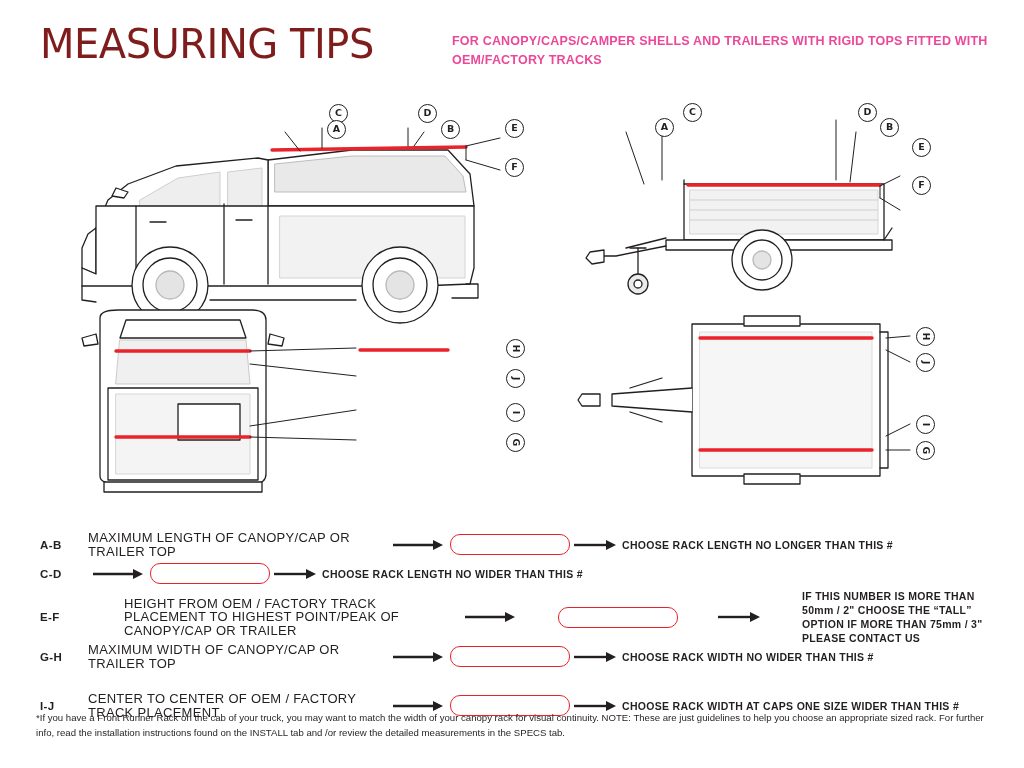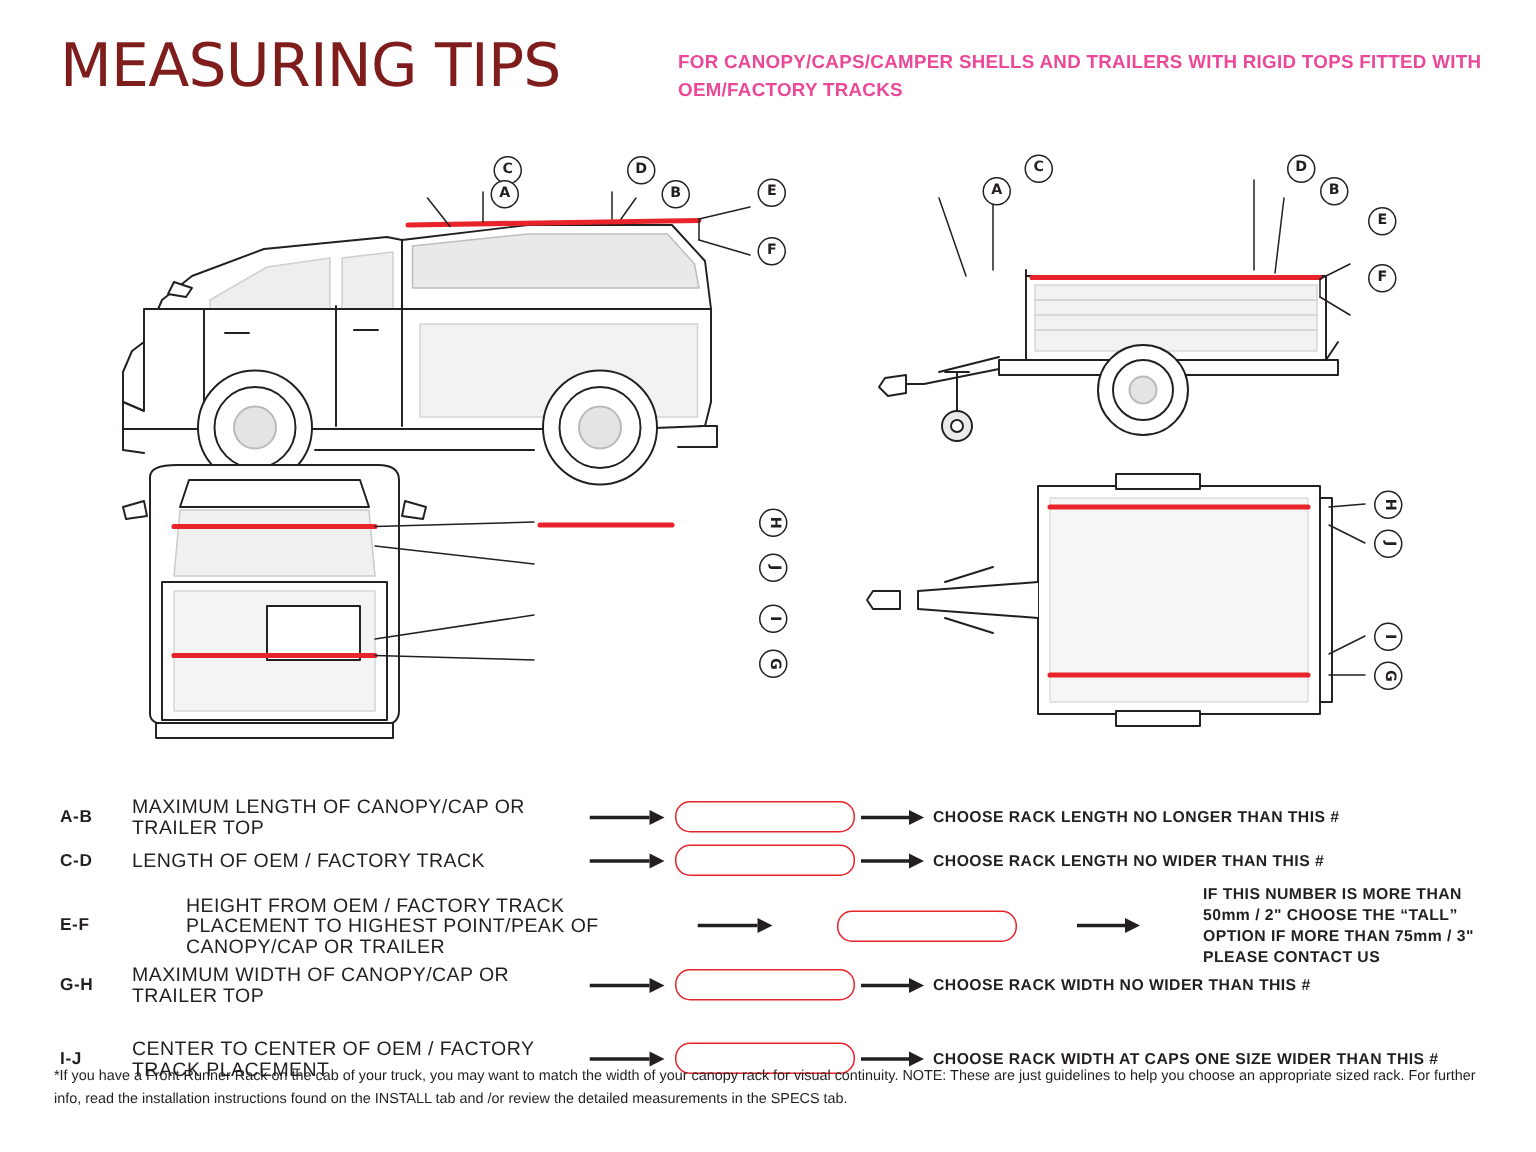--- a/index.html
+++ b/index.html
@@ -250,21 +250,20 @@
           <svg width="44" height="12" viewBox="0 0 44 12">
               <path d="M0 6 L32 6" stroke="#231f20" stroke-width="2.4"></path>
               <path d="M32 1 L42 6 L32 11 Z" fill="#231f20"></path>
             </svg>
         </div>
         <div class="result">CHOOSE RACK LENGTH NO LONGER THAN THIS #</div>
       </div>
 
       <div class="row" style="margin-top:2px;">
         <div class="code">C-D</div>
-        <div class="desc">LENGTH OF OEM / FACTORY TRACK</div>
         <div class="arrow">
           <svg width="52" height="12" viewBox="0 0 52 12">
               <path d="M0 6 L40 6" stroke="#231f20" stroke-width="2.4"></path>
               <path d="M40 1 L50 6 L40 11 Z" fill="#231f20"></path>
             </svg>
         </div>
         <div class="field"></div>
         <div class="arrow2">
           <svg width="44" height="12" viewBox="0 0 44 12">
               <path d="M0 6 L32 6" stroke="#231f20" stroke-width="2.4"></path>

